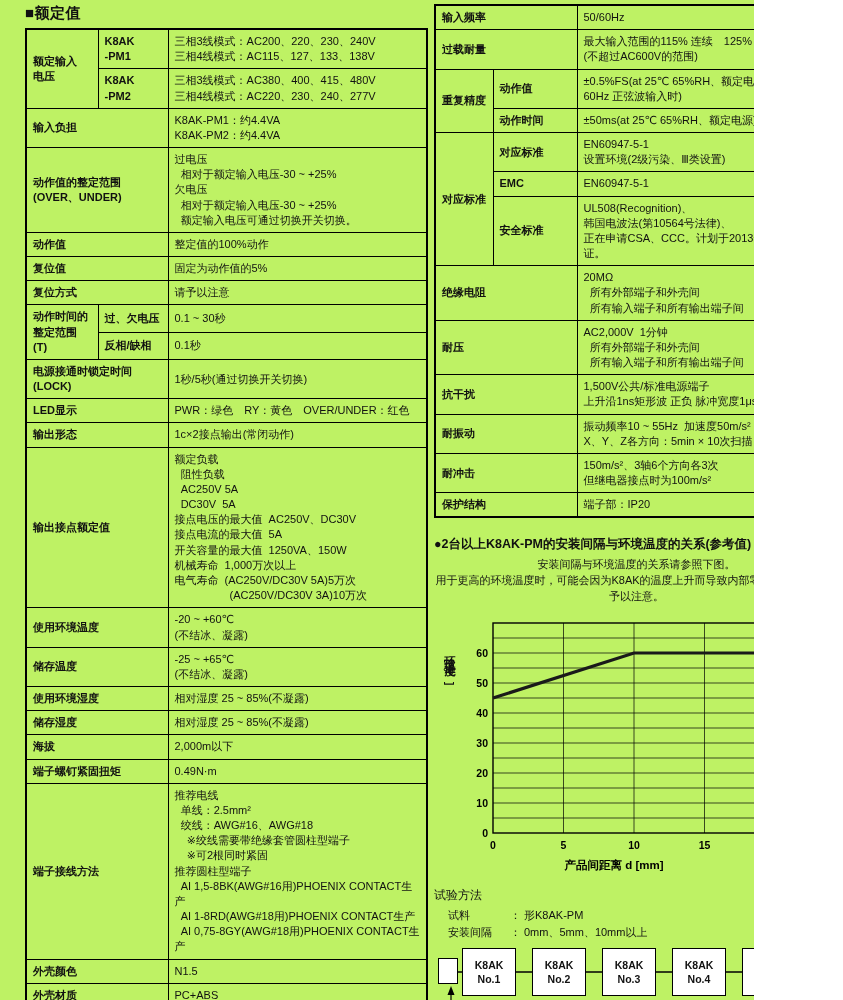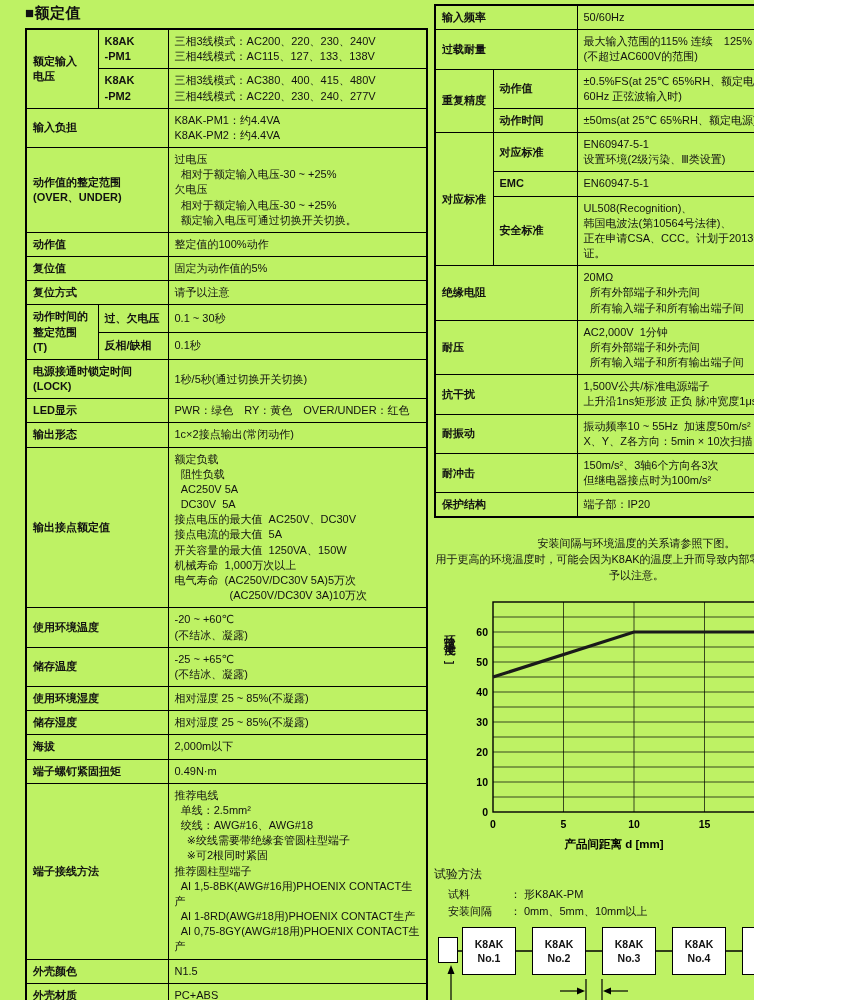--- a/index.html
+++ b/index.html
@@ -259,20 +259,21 @@
 但继电器接点时为100m/s²</td>
         </tr>
         <tr>
           <th colspan="2">保护结构</th>
           <td>端子部：IP20</td>
         </tr>
       </tbody>
     </table>
 
     <div class="spacing-section">
+      <p class="bullet-title">●2台以上K8AK-PM的安装间隔与环境温度的关系(参考值)</p>
       <p class="body-text">安装间隔与环境温度的关系请参照下图。
 用于更高的环境温度时，可能会因为K8AK的温度上升而导致内部零件寿命缩短，请予以注意。</p>
 
       <div class="chart-wrap">
         <div class="chart-ylabel">环境温度[℃]</div>
         <svg id="spacing-chart" width="330" height="264">
             <line x1="34" y1="203" x2="316" y2="203" stroke="#000" stroke-width="0.7"></line>
             <line x1="34" y1="188" x2="316" y2="188" stroke="#000" stroke-width="0.7"></line>
             <line x1="34" y1="173" x2="316" y2="173" stroke="#000" stroke-width="0.7"></line>
             <line x1="34" y1="158" x2="316" y2="158" stroke="#000" stroke-width="0.7"></line>

